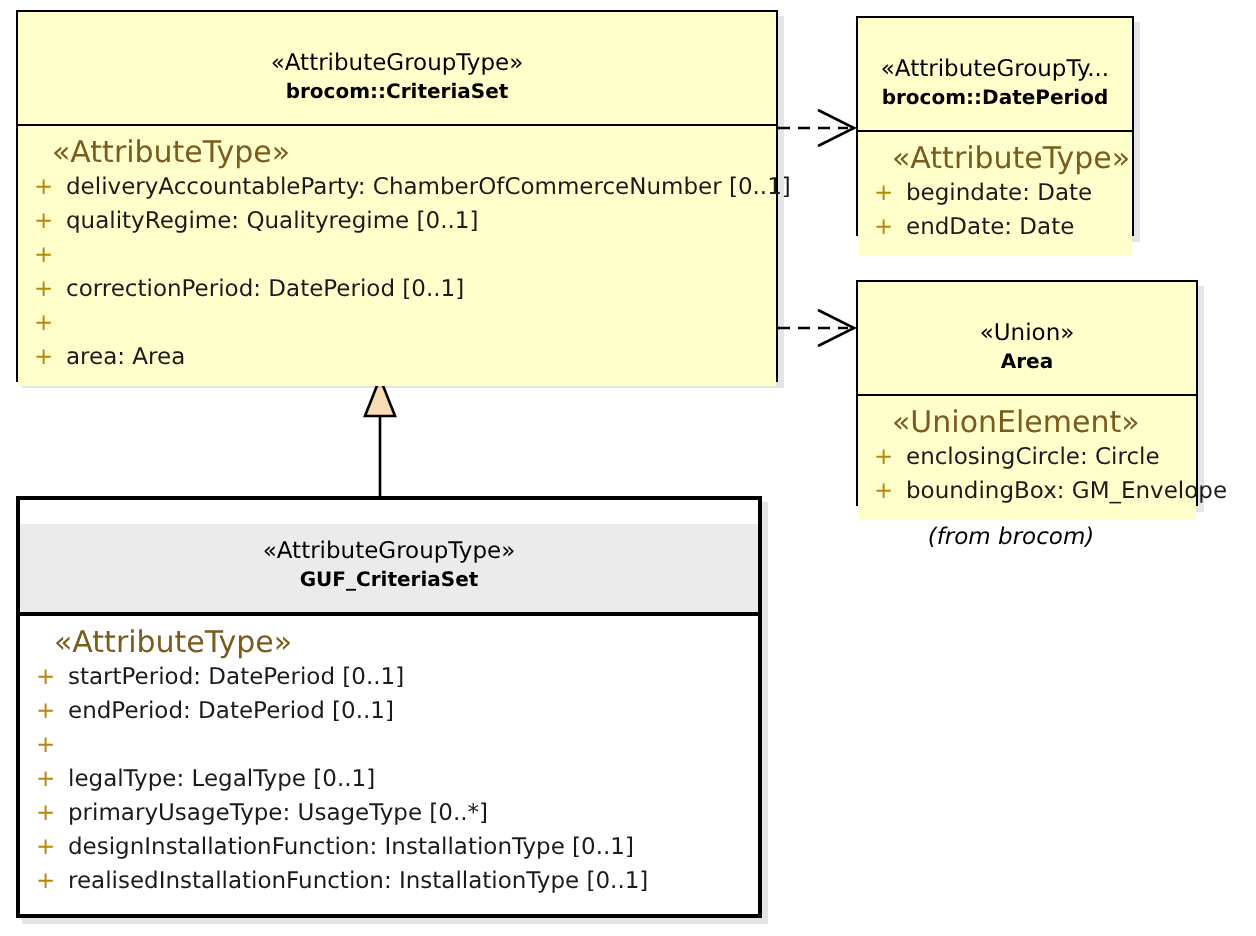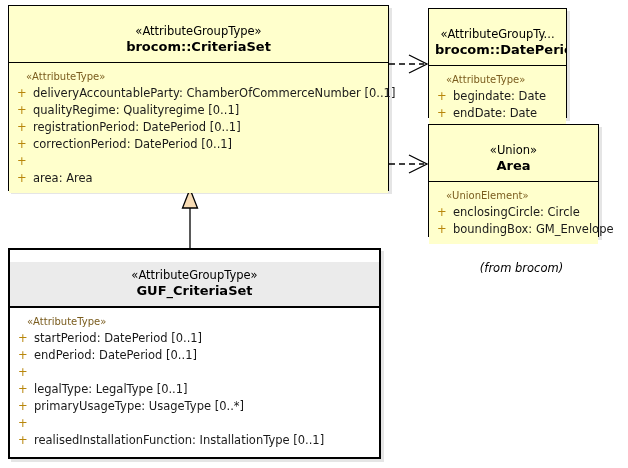--- a/index.html
+++ b/index.html
@@ -42,38 +42,38 @@
     background: #ebebeb;
     border-bottom: 2px solid #000000;
   }
   .stereotype {
     font-size: 11.5px;
     color: #000000;
     line-height: 15px;
     white-space: nowrap;
   }
   .class-name {
-    font-size: 13px;
+    font-size: 10px;
     font-weight: bold;
     color: #000000;
     line-height: 16px;
     white-space: nowrap;
   }
 
   .class-body {
     box-sizing: border-box;
     padding: 5px 4px 6px 4px;
     background: #ffffcc;
   }
   .uml-class.selected .class-body {
     background: #ffffff;
   }
 
   .group-stereotype {
-    font-size: 10px;
+    font-size: 15px;
     color: #7a5c1e;
     line-height: 17px;
     padding-left: 13px;
     white-space: nowrap;
   }
 
   .attr-row {
     display: flex;
     align-items: baseline;
     line-height: 17px;
@@ -144,21 +144,20 @@
     <div class="attr-row">
       <span class="attr-vis">+</span>
       <span class="attr-text">deliveryAccountableParty: ChamberOfCommerceNumber [0..1]</span>
     </div>
     <div class="attr-row">
       <span class="attr-vis">+</span>
       <span class="attr-text">qualityRegime: Qualityregime [0..1]</span>
     </div>
     <div class="attr-row">
       <span class="attr-vis">+</span>
-      <span class="attr-text">registrationPeriod: DatePeriod [0..1]</span>
     </div>
     <div class="attr-row">
       <span class="attr-vis">+</span>
       <span class="attr-text">correctionPeriod: DatePeriod [0..1]</span>
     </div>
     <div class="attr-row">
       <span class="attr-vis">+</span>
     </div>
     <div class="attr-row">
       <span class="attr-vis">+</span>
@@ -178,39 +177,39 @@
       <span class="attr-vis">+</span>
       <span class="attr-text">begindate: Date</span>
     </div>
     <div class="attr-row">
       <span class="attr-vis">+</span>
       <span class="attr-text">endDate: Date</span>
     </div>
   </div>
 </div>
 
-<div class="uml-class" id="cls-area" style="left:428px; top:124px; width:171px; height:113px;">
+<div class="uml-class" id="cls-area" style="left:428px; top:140px; width:171px; height:113px;">
   <div class="class-header">
     <div class="stereotype">«Union»</div>
     <div class="class-name">Area</div>
   </div>
   <div class="class-body">
     <div class="group-stereotype">«UnionElement»</div>
     <div class="attr-row">
       <span class="attr-vis">+</span>
       <span class="attr-text">enclosingCircle: Circle</span>
     </div>
     <div class="attr-row">
       <span class="attr-vis">+</span>
       <span class="attr-text">boundingBox: GM_Envelope</span>
     </div>
   </div>
 </div>
 
-<div class="from-caption" style="left:428px; top:261px; width:187px;text-align:center;">(from brocom)</div>
+<div class="from-caption" style="left:412px; top:261px; width:187px;text-align:center;">(from brocom)</div>
 
 <div class="uml-class selected" id="cls-guf" style="left:8px; top:248px; width:373px; height:211px;">
   <div class="class-header">
     <div class="stereotype">«AttributeGroupType»</div>
     <div class="class-name">GUF_CriteriaSet</div>
   </div>
   <div class="class-body">
     <div class="group-stereotype">«AttributeType»</div>
 
     <div class="attr-row">
@@ -227,19 +226,20 @@
     <div class="attr-row">
       <span class="attr-vis">+</span>
       <span class="attr-text">legalType: LegalType [0..1]</span>
     </div>
     <div class="attr-row">
       <span class="attr-vis">+</span>
       <span class="attr-text">primaryUsageType: UsageType [0..*]</span>
     </div>
     <div class="attr-row">
       <span class="attr-vis">+</span>
+      <span class="attr-text">designInstallationFunction: InstallationType [0..1]</span>
     </div>
     <div class="attr-row">
       <span class="attr-vis">+</span>
       <span class="attr-text">realisedInstallationFunction: InstallationType [0..1]</span>
     </div>
   </div>
 </div>
 
 </body></html>

